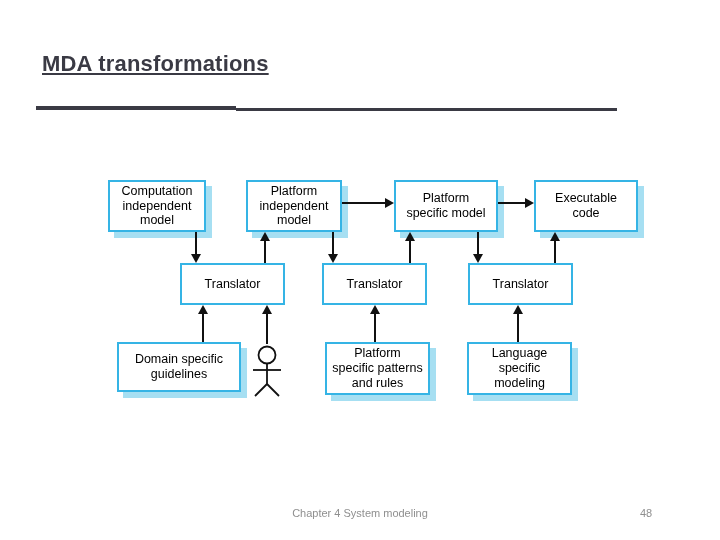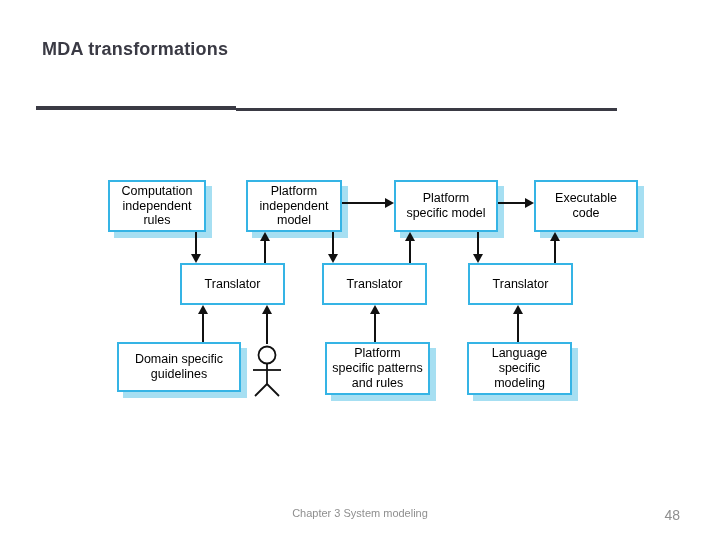--- a/index.html
+++ b/index.html
@@ -13,23 +13,24 @@
   .slide{
     position:relative;
     width:720px;height:540px;
     background:#ffffff;
     font-family:"Liberation Sans", sans-serif;
     overflow:hidden;
     margin:0 auto;
   }
   
   .slide-title{
-    position:absolute;left:42px;top:39px;
-    font-size:18px;font-weight:bold;color:var(--title);
+    position:absolute;left:42px;top:51px;
+    font-size:22px;font-weight:bold;color:var(--title);
     letter-spacing:0.2px;
+    text-decoration:underline;
   }
   .title-rule-thick{
     position:absolute;left:36px;top:106px;width:200px;height:4px;
     background:var(--title);
   }
   .title-rule-thin{
     position:absolute;left:236px;top:108px;width:381px;height:3px;
     background:var(--title);
   }
   
@@ -67,39 +68,39 @@
   .ah-right{border-top:5px solid transparent;border-bottom:5px solid transparent;border-left:9px solid var(--connector);}
   .actor{position:absolute;left:248px;top:344px;}
   
   .footer-text{
     position:absolute;left:0;top:507px;width:720px;
     text-align:center;
     font-size:11px;color:var(--footer-text);
   }
   .page-number{
     position:absolute;left:640px;top:507px;width:40px;
-    text-align:right;
-    font-size:14px;color:var(--footer-text);
+    text-align:left;
+    font-size:11px;color:var(--footer-text);
   }
 </style>
 </head>
 <body>
 
 <div class="slide">
 
   <div class="slide-title">MDA transformations</div>
   <div class="title-rule-thick"></div>
   <div class="title-rule-thin"></div>
 
   <div class="diagram">
 
     <div class="node shadowed n-cim">
       <span class="lbl">Computation
 independent
-rules</span>
+model</span>
     </div>
     <div class="node shadowed n-pim">
       <span class="lbl">Platform
 independent
 model</span>
     </div>
     <div class="node shadowed n-psm">
       <span class="lbl">Platform
 specific model</span>
     </div>
@@ -172,16 +173,16 @@
     <div class="ah ah-up" style="left:262px;top:305px;"></div>
 
     <div class="vline" style="left:374px;top:313px;height:29px;"></div>
     <div class="ah ah-up" style="left:370px;top:305px;"></div>
 
     <div class="vline" style="left:517px;top:313px;height:29px;"></div>
     <div class="ah ah-up" style="left:513px;top:305px;"></div>
 
   </div>
 
-  <div class="footer-text">Chapter 3 System modeling</div>
+  <div class="footer-text">Chapter 4 System modeling</div>
   <div class="page-number">48</div>
 
 </div>
 
 </body></html>

